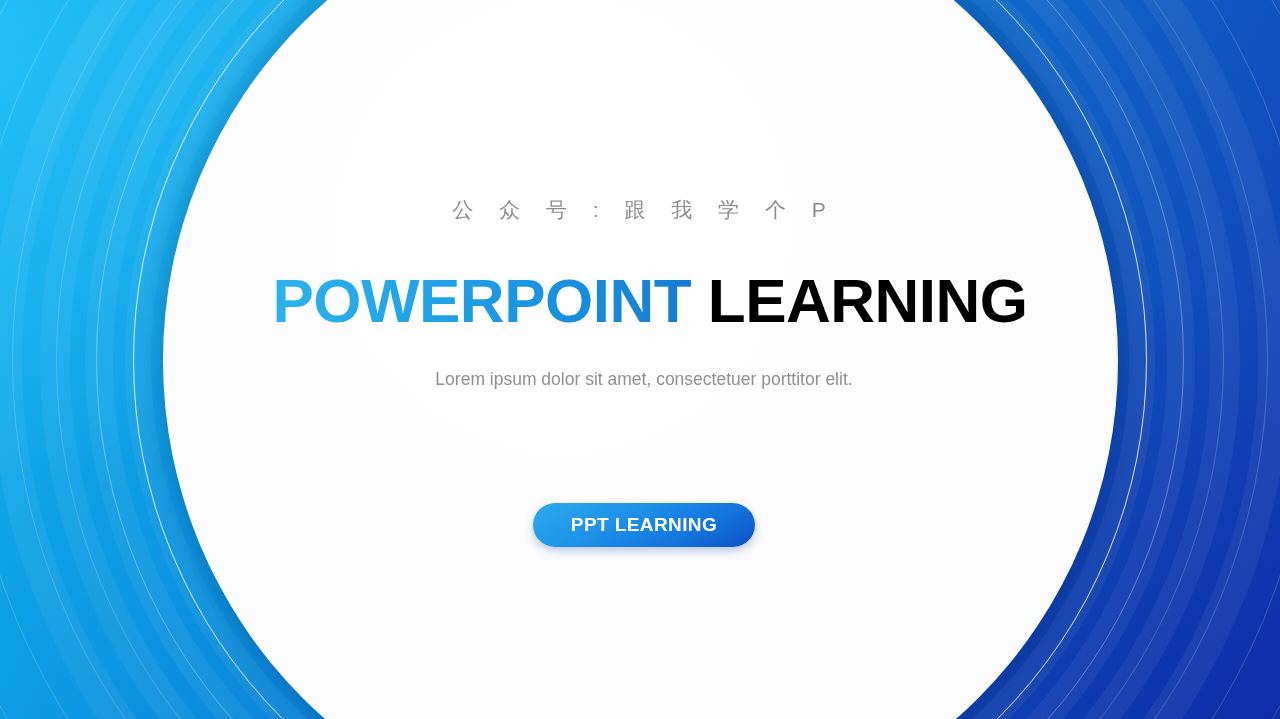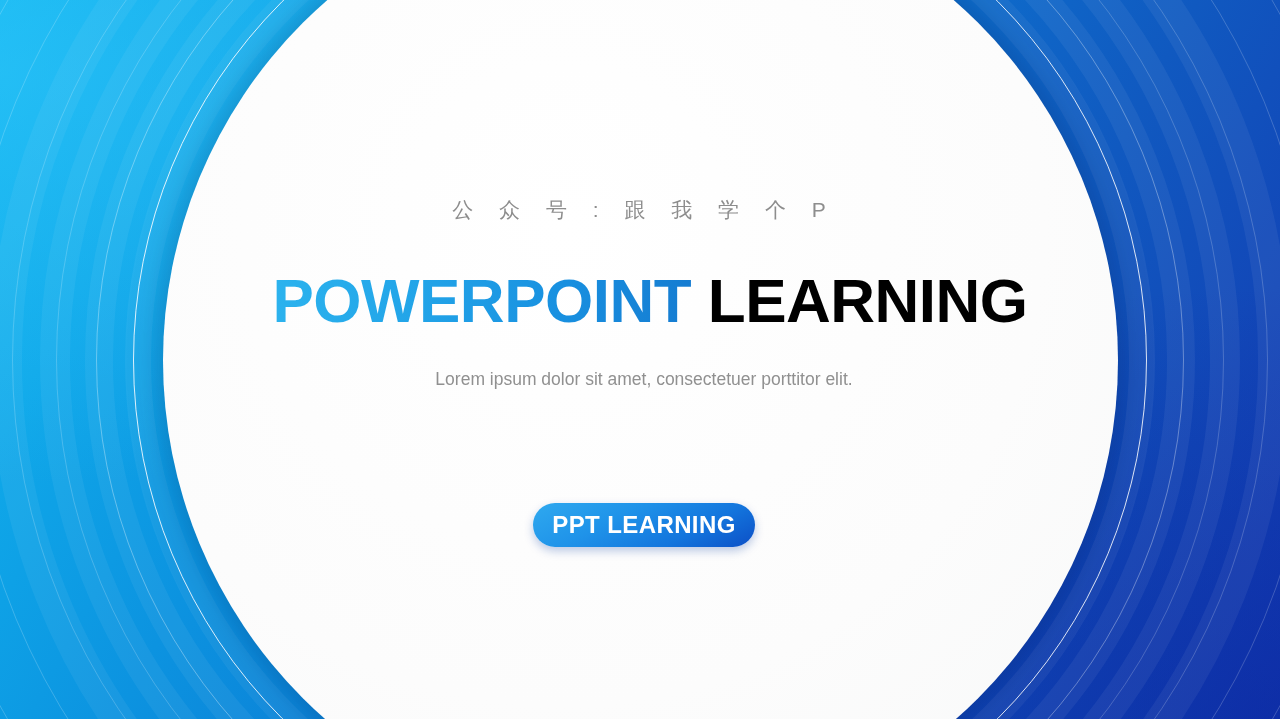--- a/index.html
+++ b/index.html
@@ -168,21 +168,21 @@
     top: 503px;
     left: 50%;
     transform: translateX(-50%);
     width: 222px;
     height: 44px;
     border-radius: 22px;
     border: none;
     cursor: pointer;
     background: linear-gradient(152deg, #2fa9ef 0%, #1f93e9 36%, #1375dd 70%, #0c4fc6 100%);
     color: #ffffff;
-    font-size: 24px;
+    font-size: 19px;
     font-weight: 700;
     letter-spacing: 0.4px;
     font-family: "Liberation Sans", sans-serif;
     display: flex;
     align-items: center;
     justify-content: center;
     box-shadow: 0 4px 10px rgba(10,60,160,0.28);
   }
 </style>
 </head>

